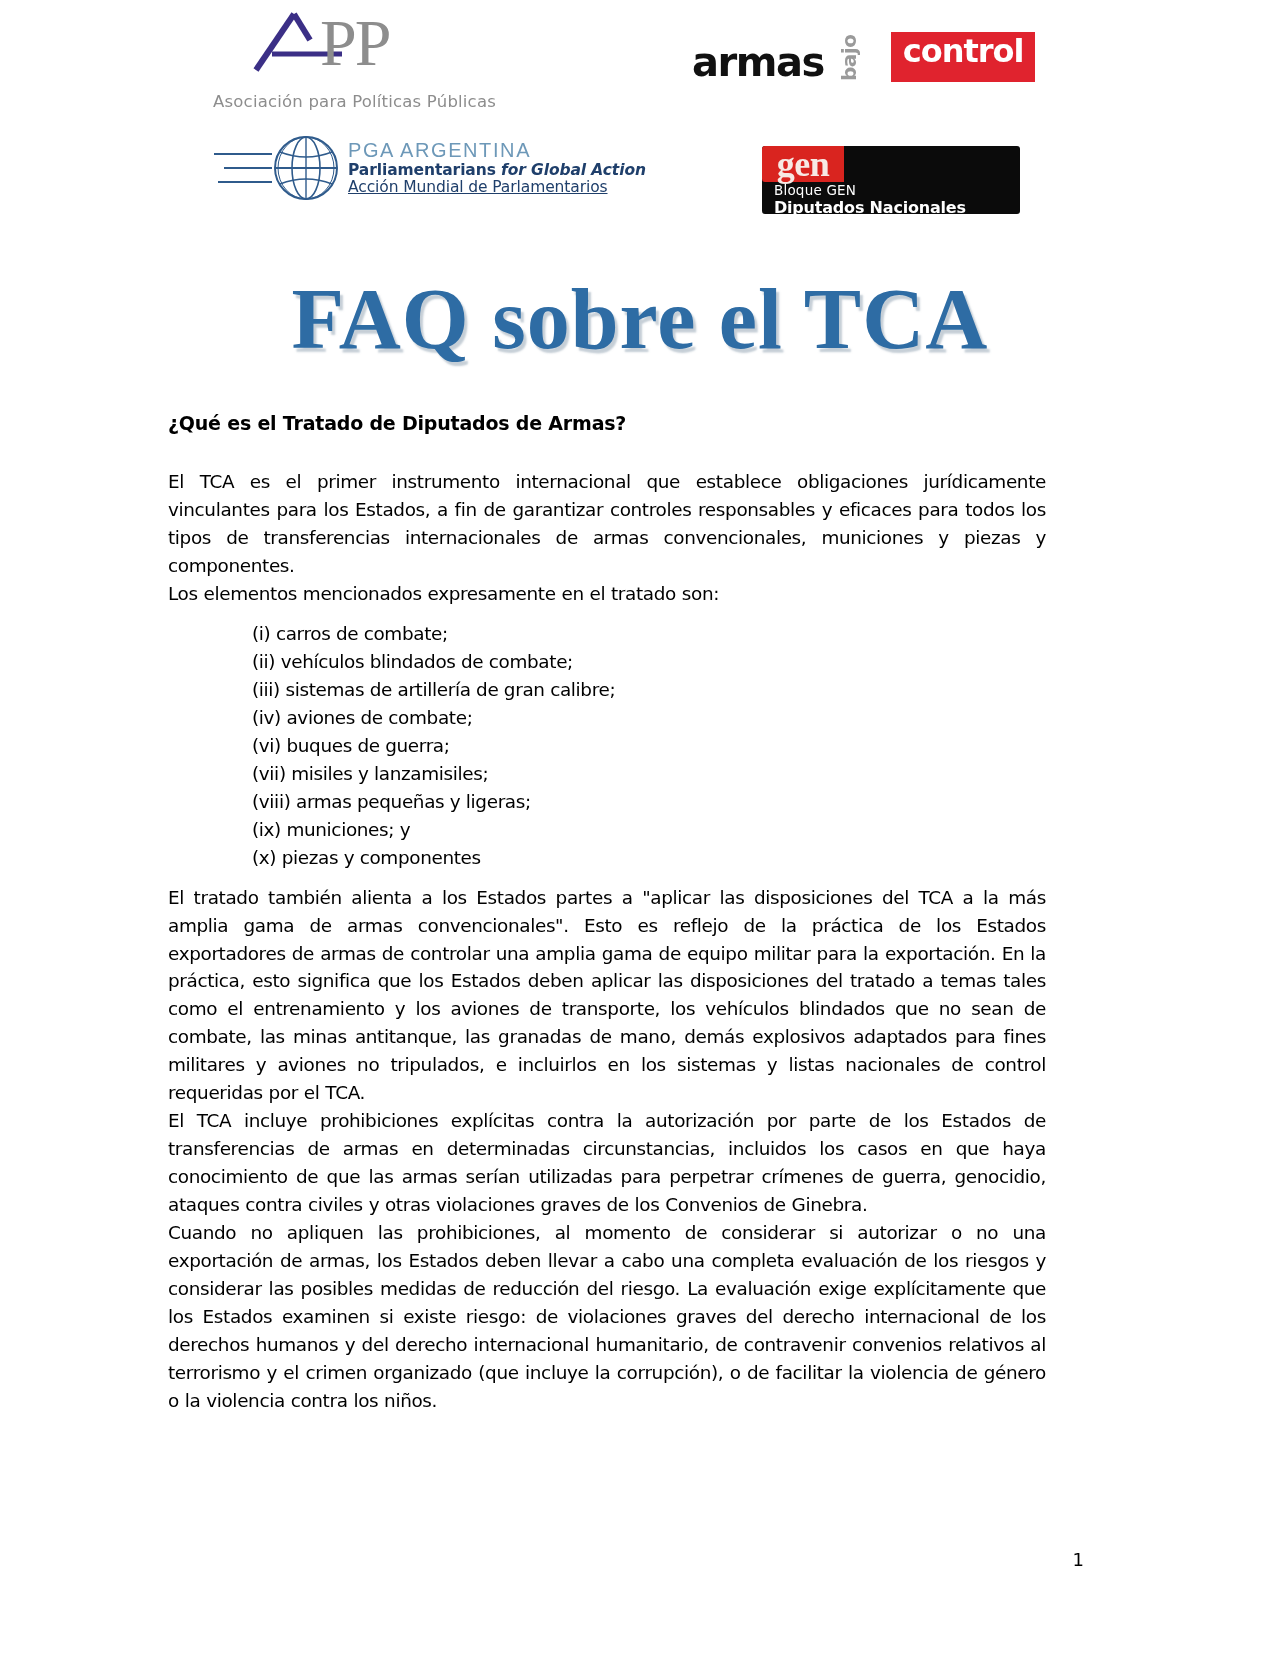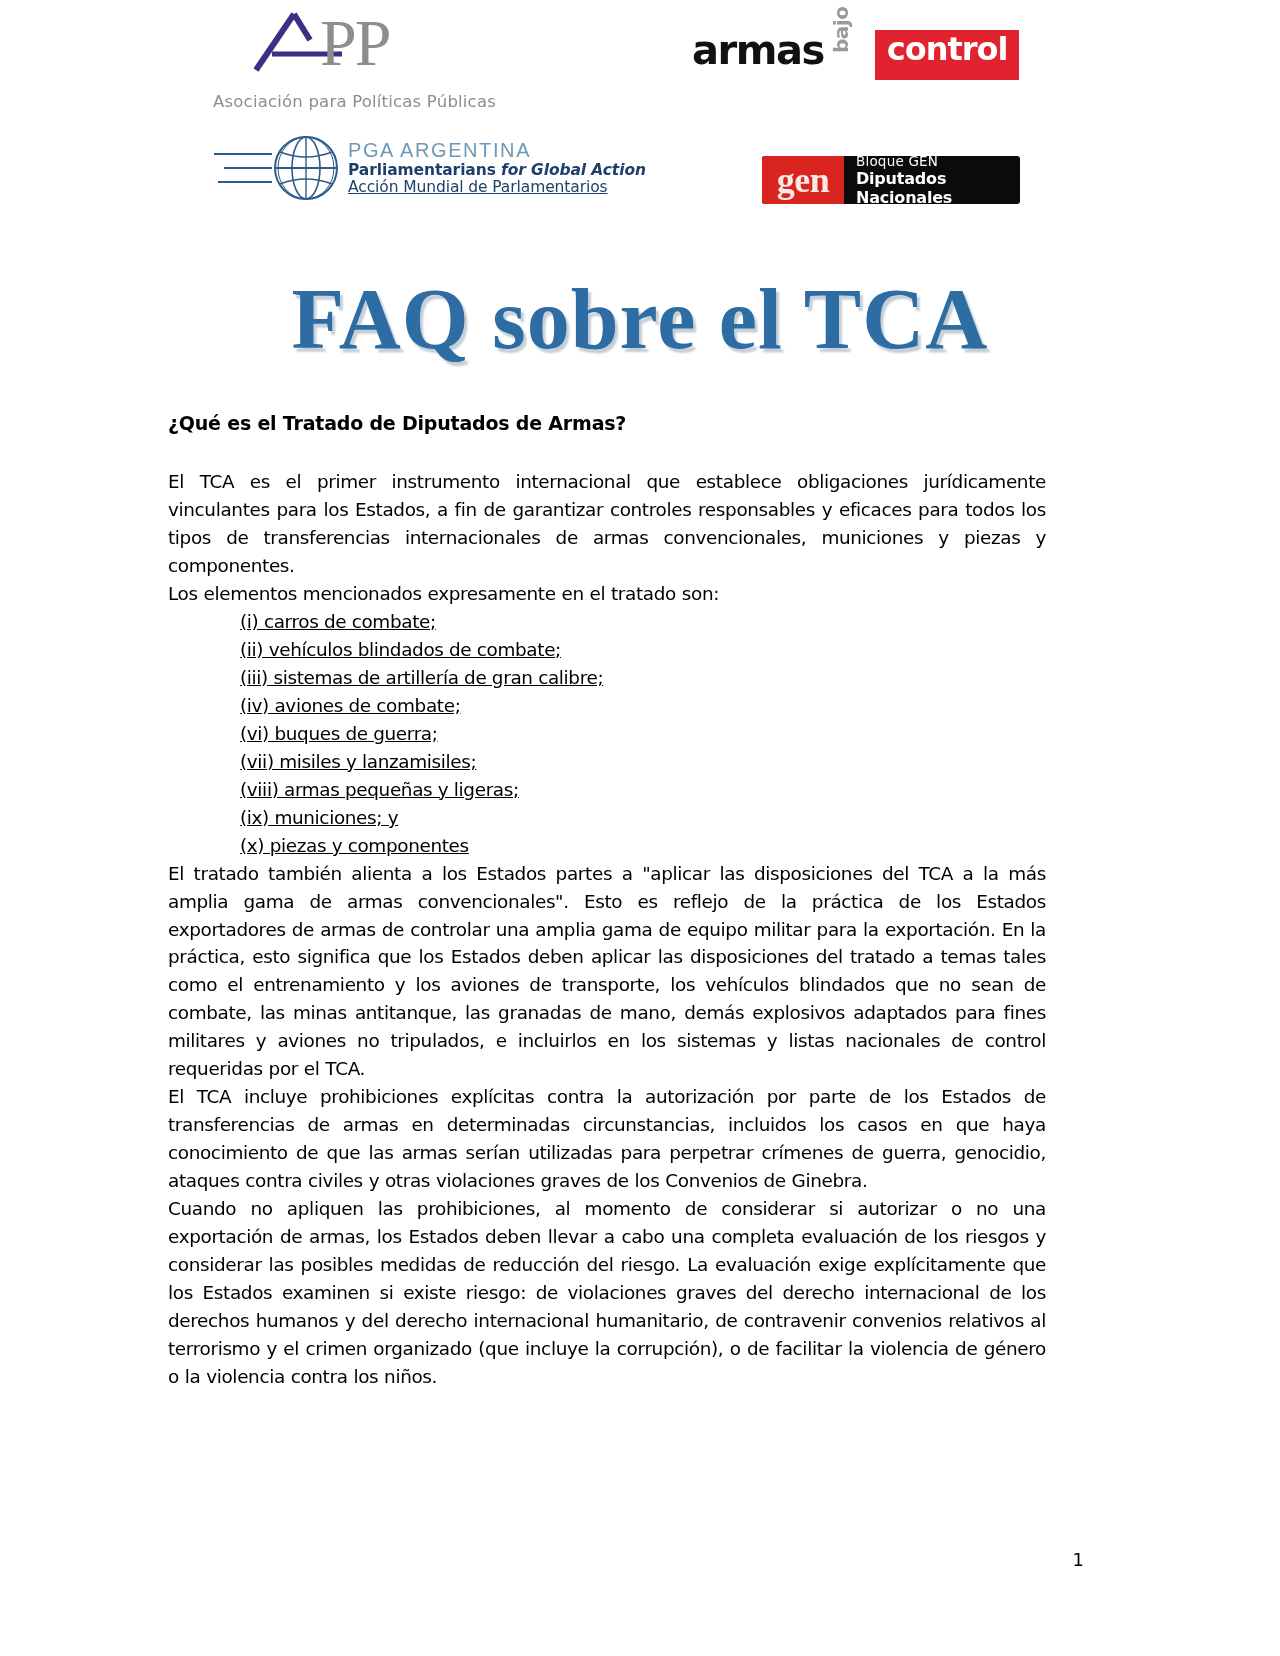--- a/index.html
+++ b/index.html
@@ -71,22 +71,23 @@
     white-space: nowrap;
     text-align: right;
   }
 
   
   .logo-abc {
     position: absolute;
     left: 692px;
     top: 30px;
     display: flex;
-    align-items: flex-start;
+    align-items: flex-end;
     height: 52px;
+    gap: 8px;
   }
   .abc-armas {
     font-family: "DejaVu Sans", sans-serif;
     font-weight: bold;
     font-size: 40px;
     color: #111;
     letter-spacing: -1.5px;
     line-height: 1;
   }
   .abc-bajo {
@@ -158,27 +159,28 @@
     font-size: 15.5px;
     color: #1f3f6b;
     letter-spacing: -0.1px;
     text-decoration: underline;
   }
 
   
   .logo-gen {
     position: absolute;
     left: 762px;
-    top: 156px;
+    top: 146px;
     display: flex;
     align-items: stretch;
-    height: 48px;
+    height: 68px;
     background: #0b0b0b;
     border-radius: 3px;
     width: 258px;
+    flex-direction: column;
   }
   .gen-red {
     background: #d9241f;
     width: 82px;
     display: flex;
     align-items: center;
     justify-content: center;
     border-radius: 3px 0 0 3px;
   }
   .gen-red span {
@@ -244,23 +246,22 @@
     font-size: 18.4px;
     line-height: 1.52;
     text-align: justify;
     margin: 0;
     letter-spacing: -0.35px;
     word-spacing: 0.3px;
   }
   p.body.tight { text-align: left; }
   ul.items {
     list-style: none;
-    margin: 0;
+    margin: 12px;
     padding: 0 0 0 72px;
-    text-decoration: underline;
   }
   ul.items li {
     font-family: "DejaVu Sans", sans-serif;
     font-size: 18.4px;
     line-height: 1.52;
     letter-spacing: -0.35px;
     white-space: nowrap;
   }
 
   .page-number {

